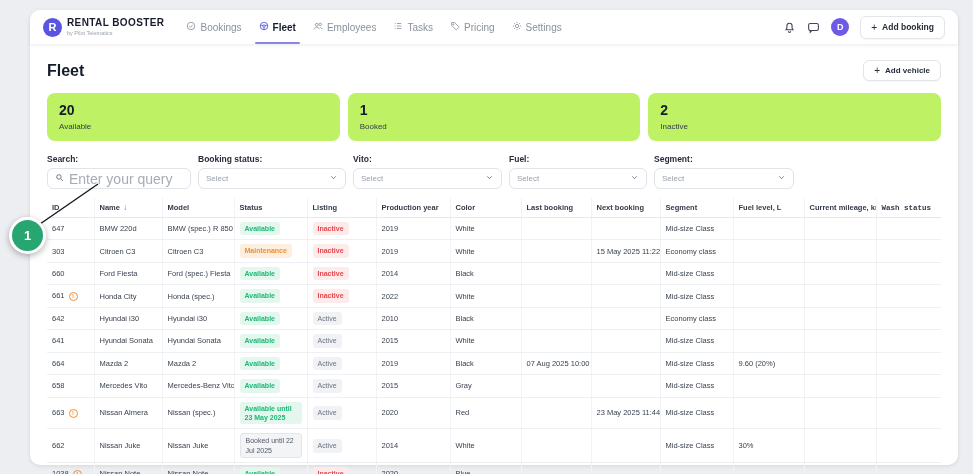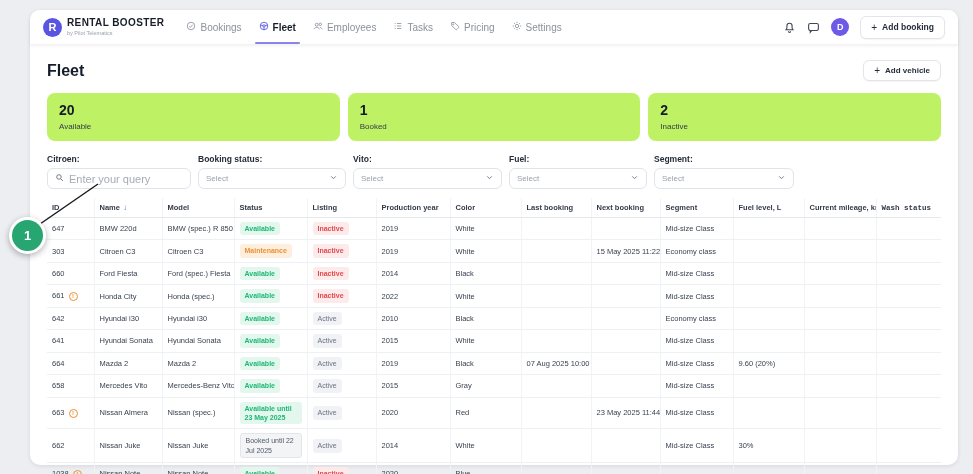--- a/index.html
+++ b/index.html
@@ -66,21 +66,21 @@
   .stat-label { font-size:8px; color:#333b49; margin-top:4px; }
   
   .filters { display:flex; align-items:flex-end; gap:7px; margin-bottom:9px; }
   .fgroup { display:flex; flex-direction:column; gap:4px; }
   .flabel { font-size:8.5px; font-weight:bold; color:#252c3a; }
   .tinput, .tselect {
     height:21px; border:1px solid #e1e3e8; border-radius:6px; background:#fff;
     display:flex; align-items:center; padding:0 7px; font-size:8px; color:#9aa1ad; gap:5px;
   }
   .tinput input {
-    border:none; outline:none; font-size:11px; color:#3a4250; width:100%;
+    border:none; outline:none; font-size:14px; color:#3a4250; width:100%;
     font-family:"Liberation Sans", sans-serif; background:transparent;
   }
   .tinput input::placeholder { color:#a6acb6; }
   .tinput svg, .tselect svg { flex:none; }
   .tselect { justify-content:space-between; cursor:pointer; }
   .w-search{width:144px;} .w-bs{width:148px;} .w-make{width:149px;} .w-model{width:138px;} .w-seg{width:140px;}
   .factions { margin-left:auto; display:flex; align-items:center; gap:9px; }
   .gbtn {
     background:#f3f4f6; border:none; border-radius:6px; height:22px; padding:0 13px;
     font-size:8.5px; font-weight:bold; color:#1c2330; display:inline-flex; align-items:center;
@@ -227,21 +227,21 @@
         <div class="stat-label">Booked</div>
       </div>
       <div class="stat-card">
         <div class="stat-value">2</div>
         <div class="stat-label">Inactive</div>
       </div>
     </div>
 
     <div class="filters">
       <div class="fgroup">
-        <div class="flabel">Citroen:</div>
+        <div class="flabel">Search:</div>
         <div class="tinput w-search">
           <span><svg width="9" height="9" viewBox="0 0 24 24" fill="none" stroke="#6b7280" stroke-width="2.5">
                 <circle cx="10.5" cy="10.5" r="6"></circle>
                 <path d="M15.5 15.5L21 21"></path>
               </svg></span>
           <input type="text" placeholder="Enter your query" style="">
         </div>
       </div>
       <div class="fgroup">
         <div class="flabel">Booking status:</div>

